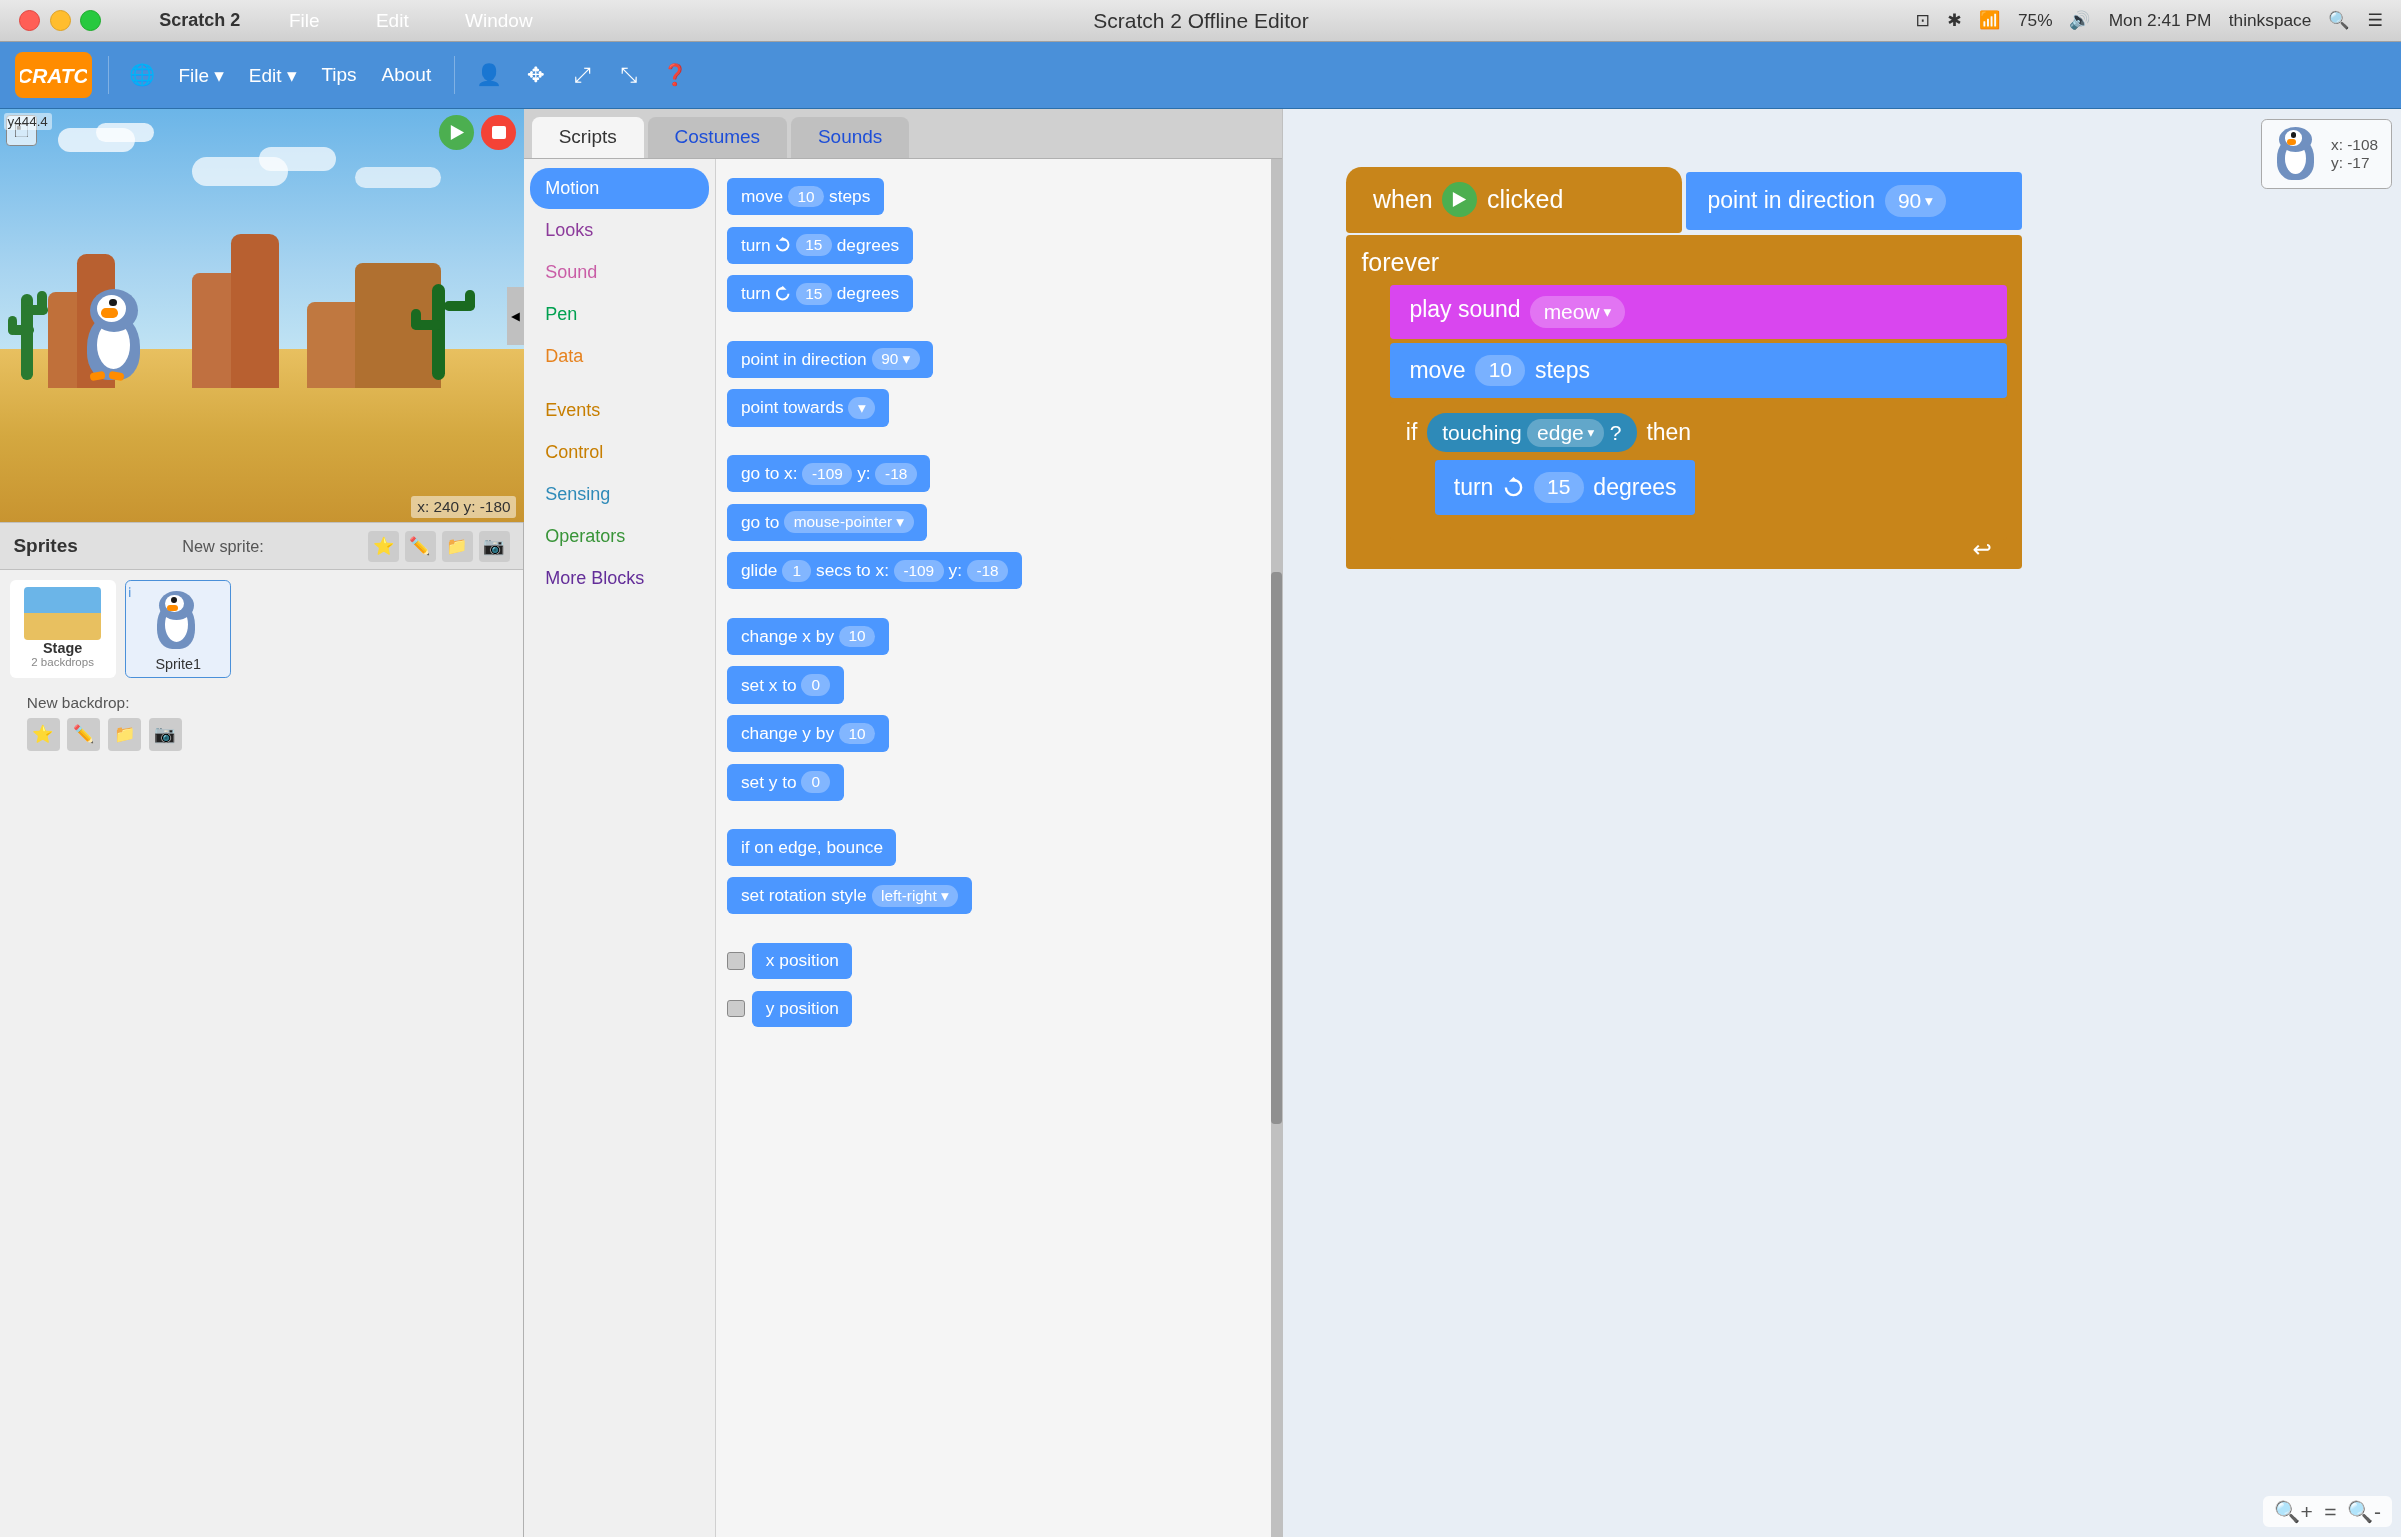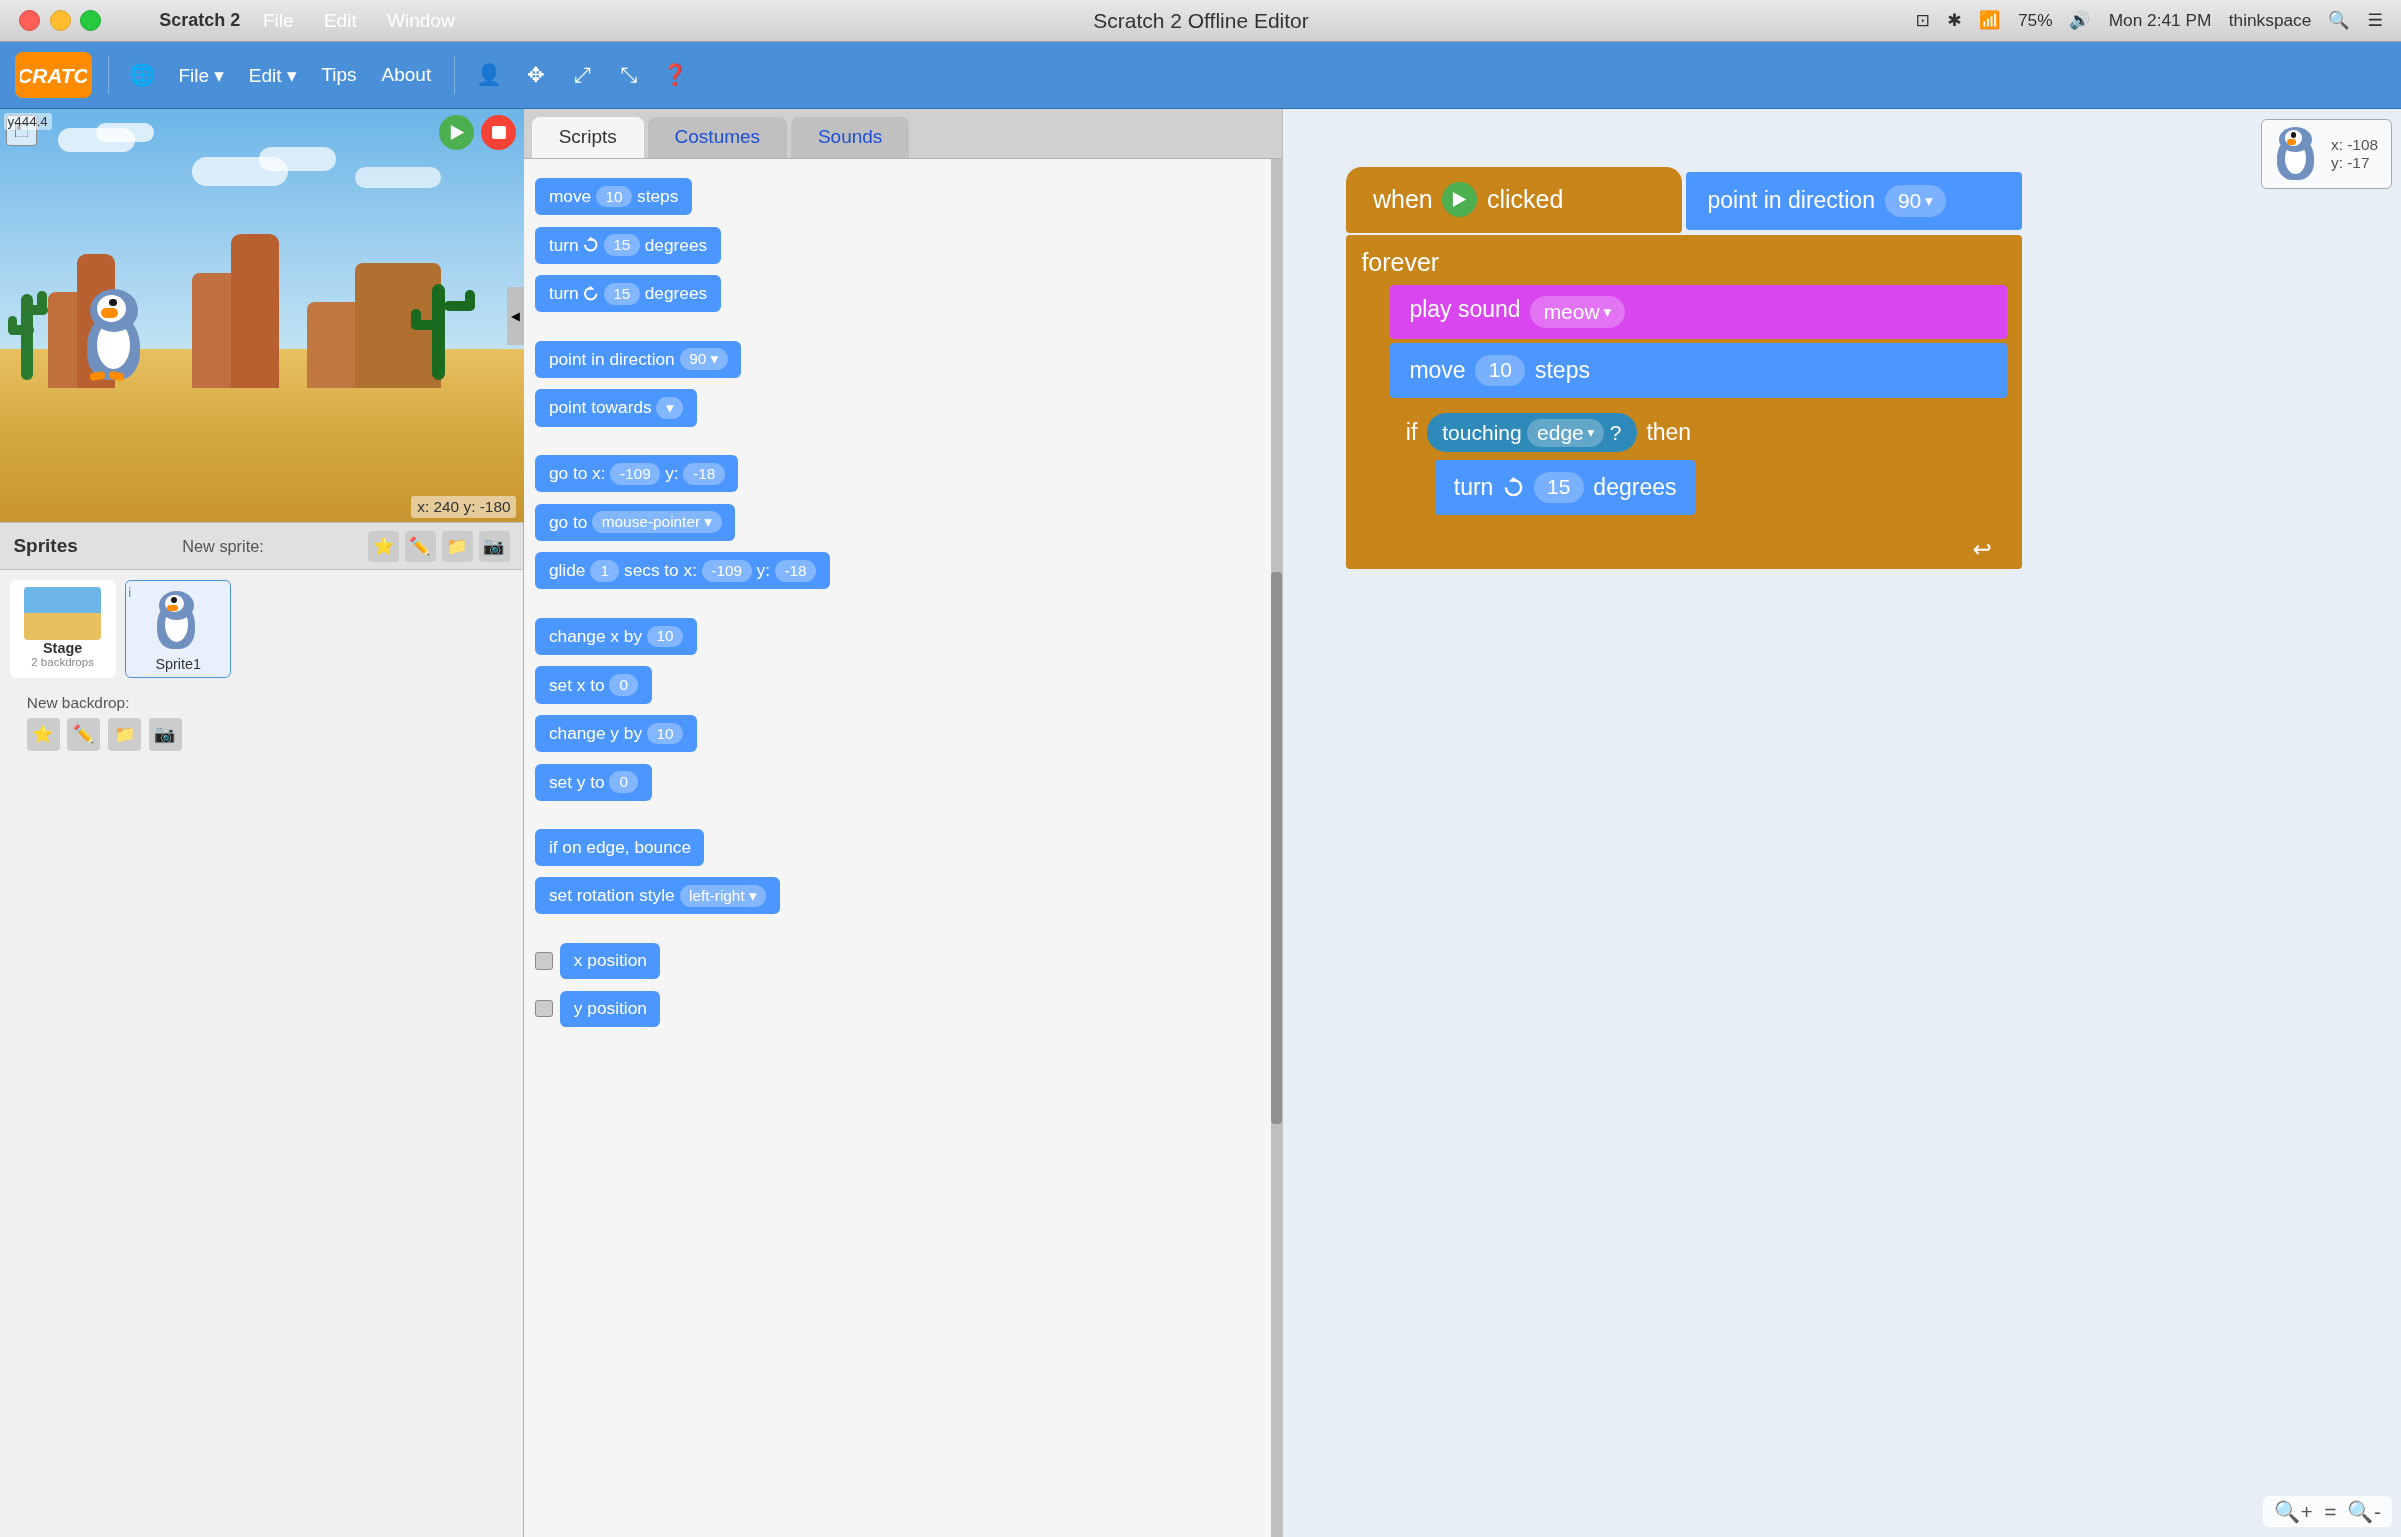--- a/index.html
+++ b/index.html
@@ -32,21 +32,21 @@
       position: absolute;
       left: 50%;
       transform: translateX(-50%);
       font-size: 21px;
       color: #333;
       font-weight: 500;
     }
     .mac-menu {
       display: flex;
       align-items: center;
-      gap: 15px;
+      gap: 41px;
       margin-left: 58px;
       font-size: 18px;
       color: #333;
     }
     .mac-icons-right {
       position: absolute;
       right: 19px;
       display: flex;
       align-items: center;
       gap: 17.3px;
@@ -712,20 +712,33 @@
   <div id="center-panel">
 
     <div class="tab-bar">
       <div class="tab active">Scripts</div>
       <div class="tab">Costumes</div>
       <div class="tab">Sounds</div>
     </div>
 
     <div id="blocks-area">
 
+      <div id="block-categories">
+        <div class="block-cat cat-motion active">Motion</div>
+        <div class="block-cat cat-looks">Looks</div>
+        <div class="block-cat cat-sound">Sound</div>
+        <div class="block-cat cat-pen">Pen</div>
+        <div class="block-cat cat-data">Data</div>
+        <div style="height:9.6px;"></div>
+        <div class="block-cat cat-events">Events</div>
+        <div class="block-cat cat-control">Control</div>
+        <div class="block-cat cat-sensing">Sensing</div>
+        <div class="block-cat cat-operators">Operators</div>
+        <div class="block-cat cat-more">More Blocks</div>
+      </div>
 
       <div id="block-list">
 
         <div class="block-row">
           <span class="block-item" style="background:#4c97ff;">
             <span>move</span>
             <span class="block-oval">10</span>
             <span>steps</span>
           </span>
         </div>

